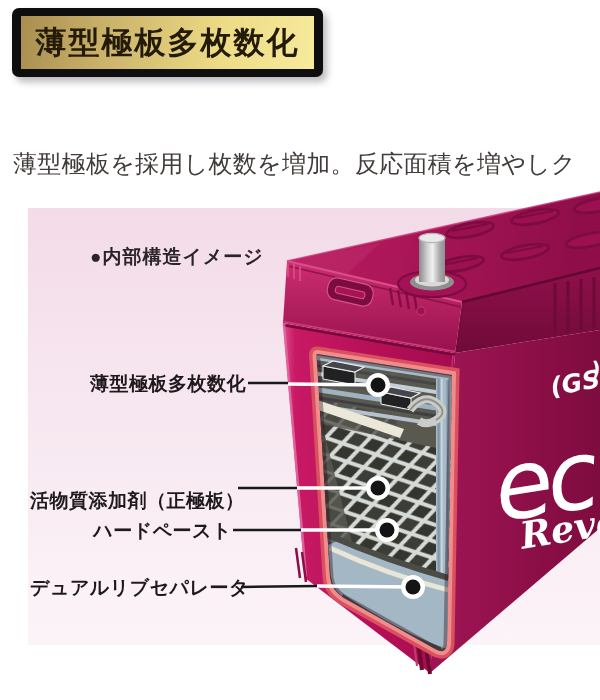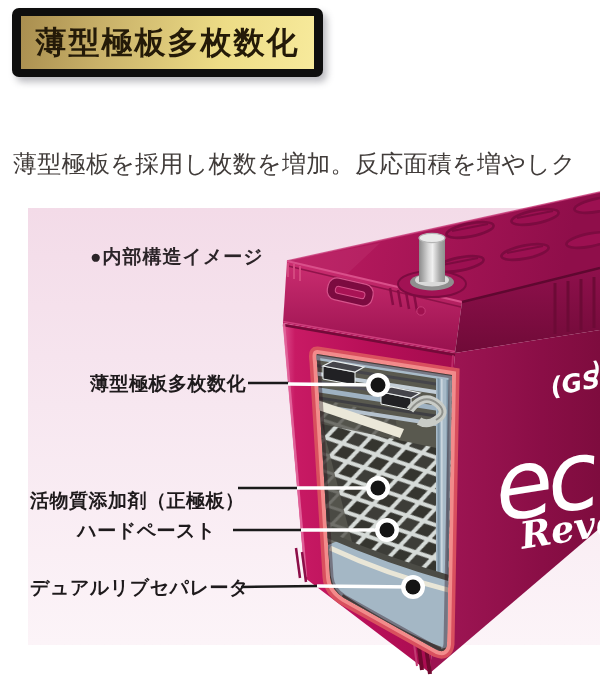--- a/index.html
+++ b/index.html
@@ -34,21 +34,21 @@
   .caption{
     position:absolute;left:18px;top:36px;
     font-size:19px;font-weight:bold;color:#2b2428;letter-spacing:1px;white-space:nowrap;margin-left:44px;
   }
   .callout{
     position:absolute;font-size:19px;font-weight:bold;color:#1e1a1c;
     text-align:right;white-space:nowrap;letter-spacing:.5px;z-index:2;
   }
   .c1{left:30px;top:371px;width:216px;}
   .c2{left:30px;top:488px;width:206px;}
-  .c3{left:15px;top:518px;width:201px;}
+  .c3{left:31px;top:518px;width:201px;}
   .c4{left:30px;top:575px;width:209px;}
   
   .art{
     position:absolute;left:0;top:0;width:600px;height:700px;z-index:5;pointer-events:none;
   }
 </style>
 </head>
 <body>
 
 <div class="badge">

